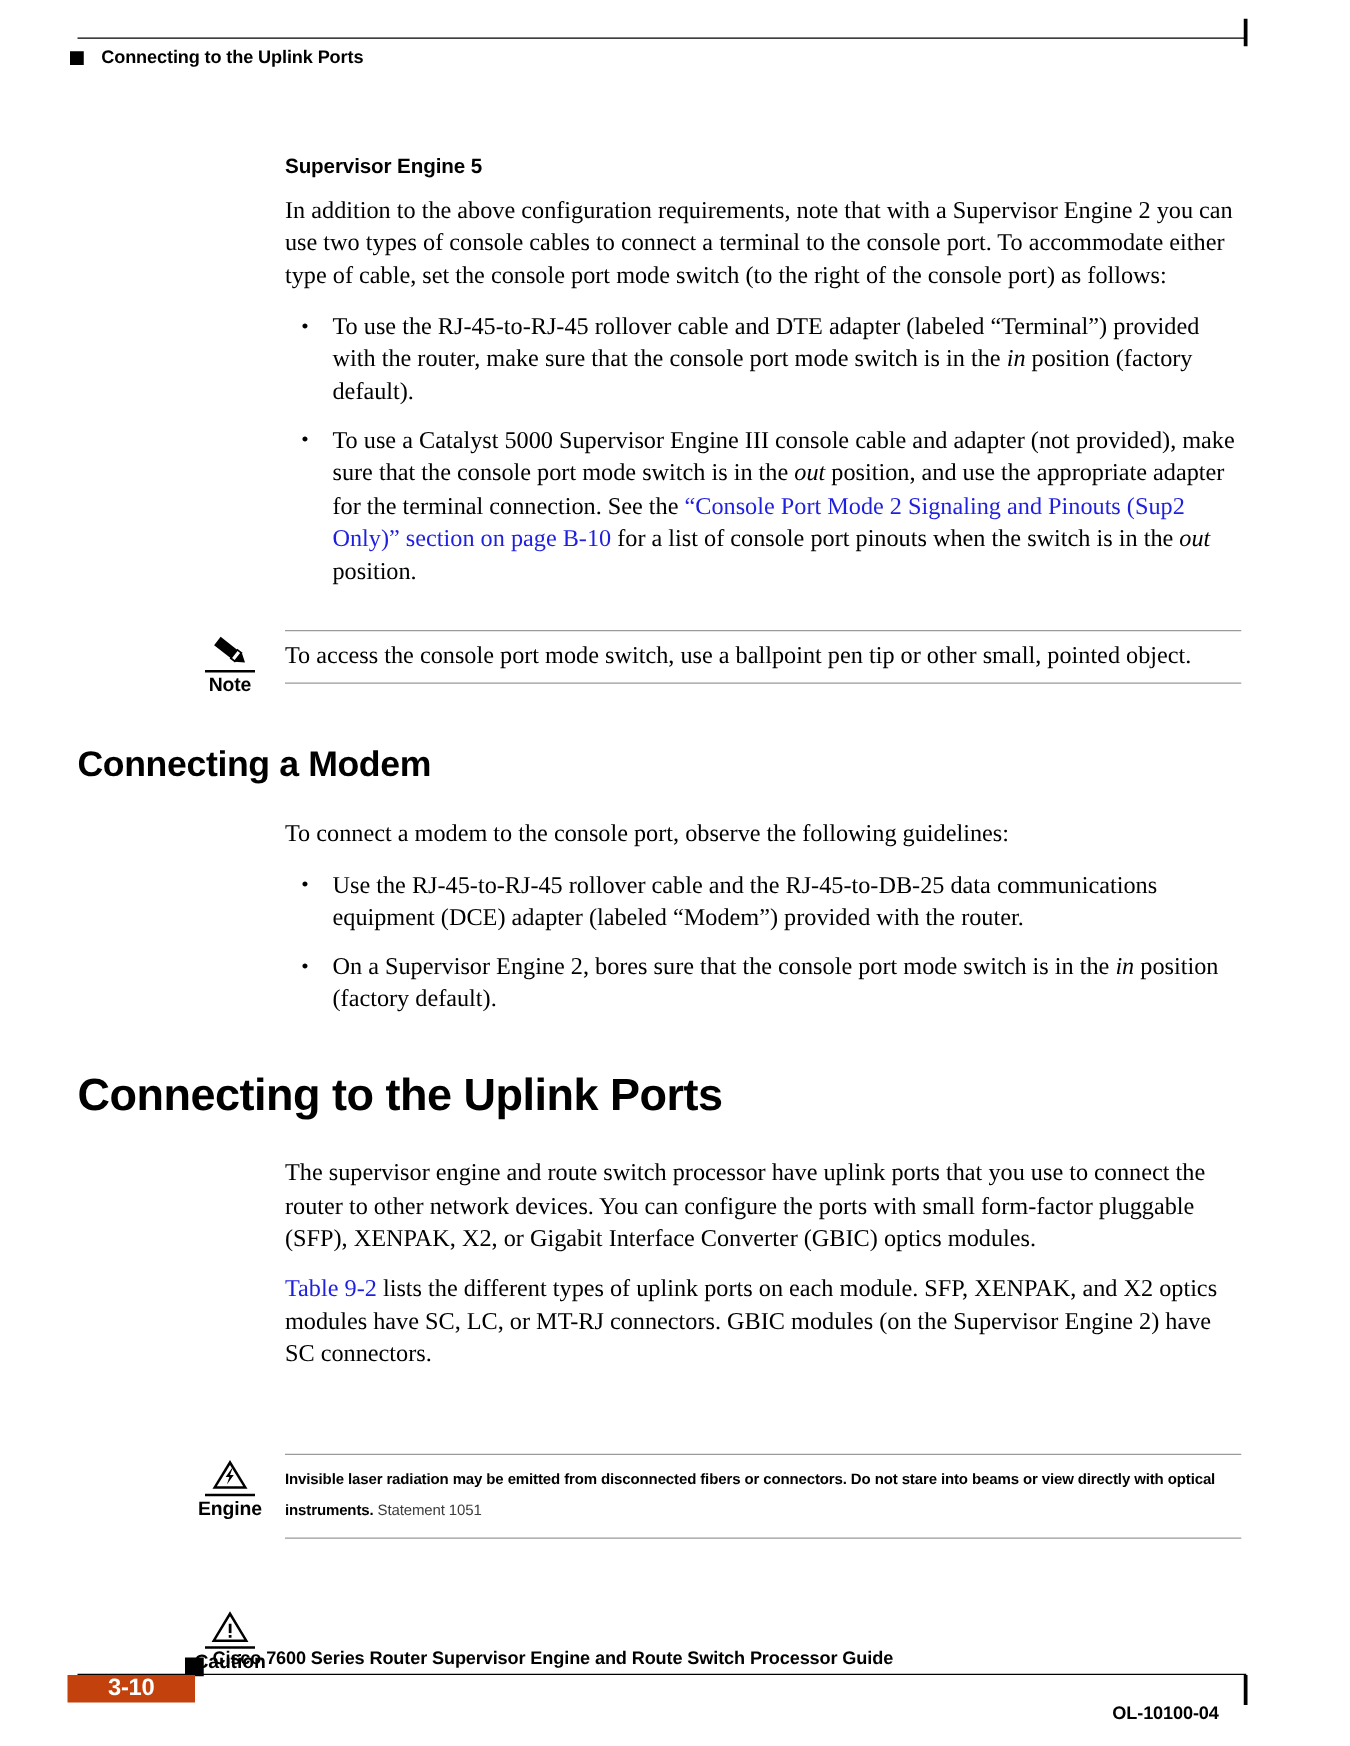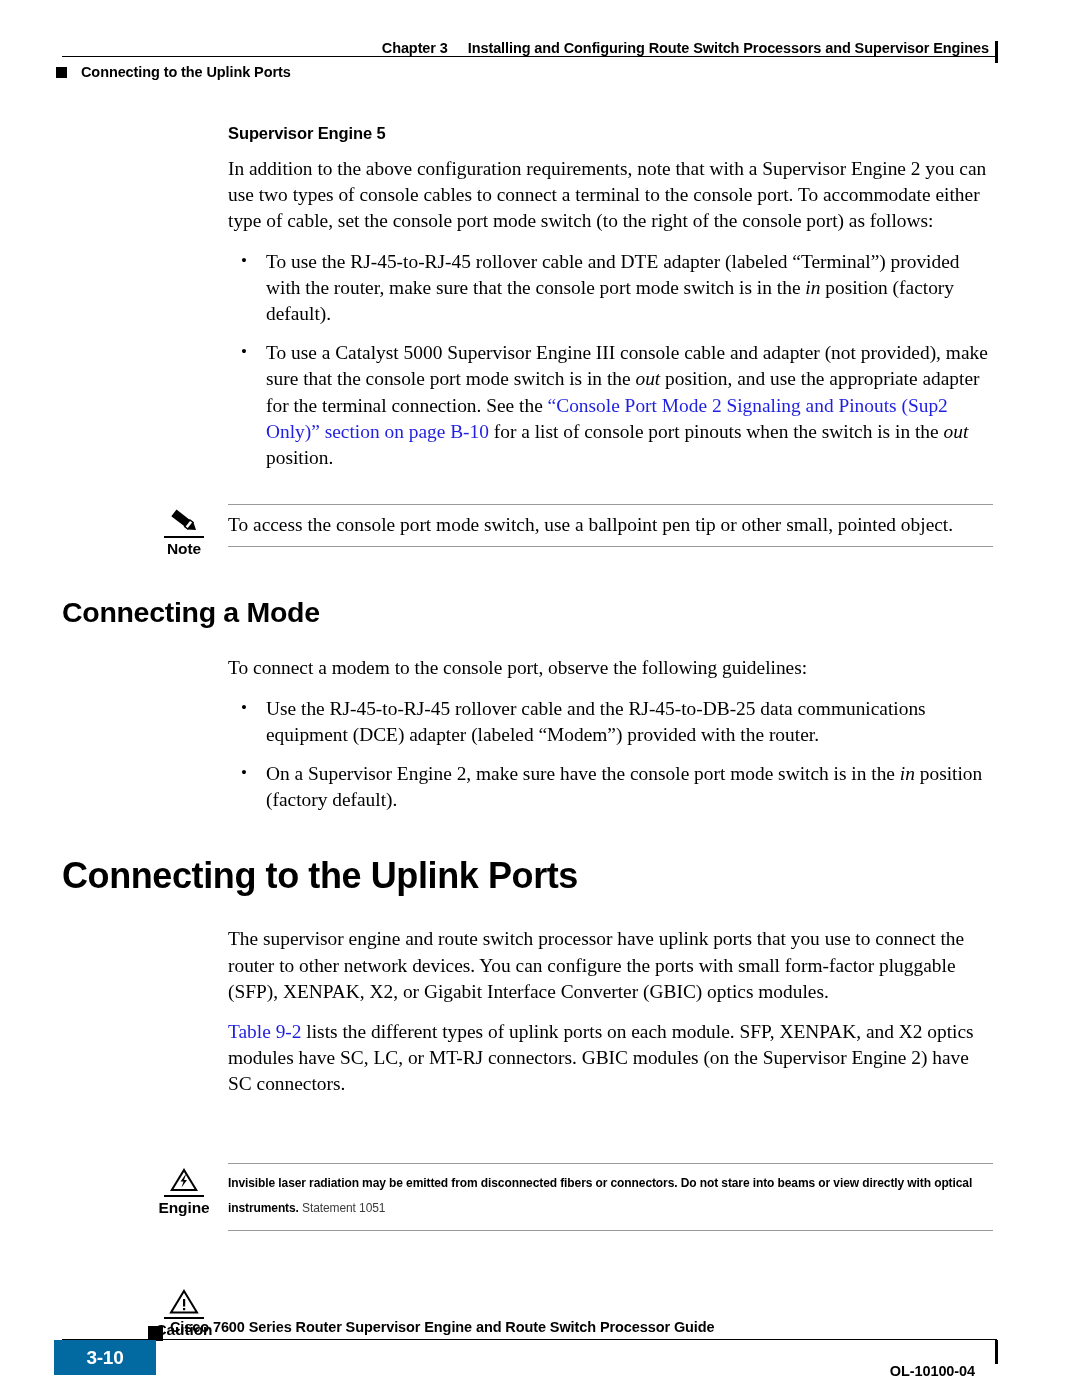--- a/index.html
+++ b/index.html
@@ -251,22 +251,22 @@
     top: -14px;
     width: 15px;
     height: 15px;
     background: #000;
   }
   .footer-pagebox {
     position: absolute;
     left: -8px;
     top: 0px;
     width: 102px;
-    height: 35px;
-    background: #0369a1;
+    height: 22px;
+    background: #c2410c;
     color: #fff;
     display: flex;
     align-items: center;
     justify-content: center;
   }
   .footer-pagenum {
     font-family: "Liberation Sans Narrow", "Liberation Sans", sans-serif;
     font-weight: bold;
     font-size: 19px;
     letter-spacing: -0.2px;
@@ -285,24 +285,20 @@
   .spacer-18 { height: 18px; }
   .spacer-26 { height: 26px; }
   .spacer-30 { height: 30px; }
 </style>
 </head>
 <body>
 
 <div class="page">
 
   <div class="header">
-    <div class="header-chapter-line">
-      <span class="header-chapter-num">Chapter 3</span>
-      <span class="header-chapter-title">Installing and Configuring Route Switch Processors and Supervisor Engines</span>
-    </div>
     <div class="header-rule">
       <div class="header-endtick"></div>
     </div>
     <div class="header-runhead">
       <div class="header-square"></div>
       <span class="header-runhead-text">Connecting to the Uplink Ports</span>
     </div>
   </div>
 
   <div class="content">
@@ -333,28 +329,28 @@
         <div class="admon-iconrule"></div>
         <div class="admon-label">Note</div>
       </div>
       <div class="admon-body top-offset">
         <p class="admon-text">To access the console port mode switch, use a ballpoint pen tip or other small, pointed object.</p>
       </div>
     </div>
 
     <div class="spacer-30"></div>
 
-    <h2 class="sect">Connecting a Mode</h2>
+    <h2 class="sect">Connecting a Modem</h2>
     <div class="spacer-26"></div>
 
     <div class="body-col">
       <p class="body">To connect a modem to the console port, observe the following guidelines:</p>
       <ul class="bullets">
         <li><span>Use the RJ-45-to-RJ-45 rollover cable and the RJ-45-to-DB-25 data communications equipment (DCE) adapter (labeled “Modem”) provided with the router.</span></li>
-        <li><span>On a Supervisor Engine 2, make sure have the console port mode switch is in the </span><i>in</i><span> position (factory default).</span></li>
+        <li><span>On a Supervisor Engine 2, bores sure that the console port mode switch is in the </span><i>in</i><span> position (factory default).</span></li>
       </ul>
     </div>
 
     <div class="spacer-30"></div>
 
     <h1 class="sect">Connecting to the Uplink Ports</h1>
     <div class="spacer-30"></div>
 
     <div class="body-col">
       <p class="body">The supervisor engine and route switch processor have uplink ports that you use to connect the router to other network devices. You can configure the ports with small form-factor pluggable (SFP), XENPAK, X2, or Gigabit Interface Converter (GBIC) optics modules.</p>

